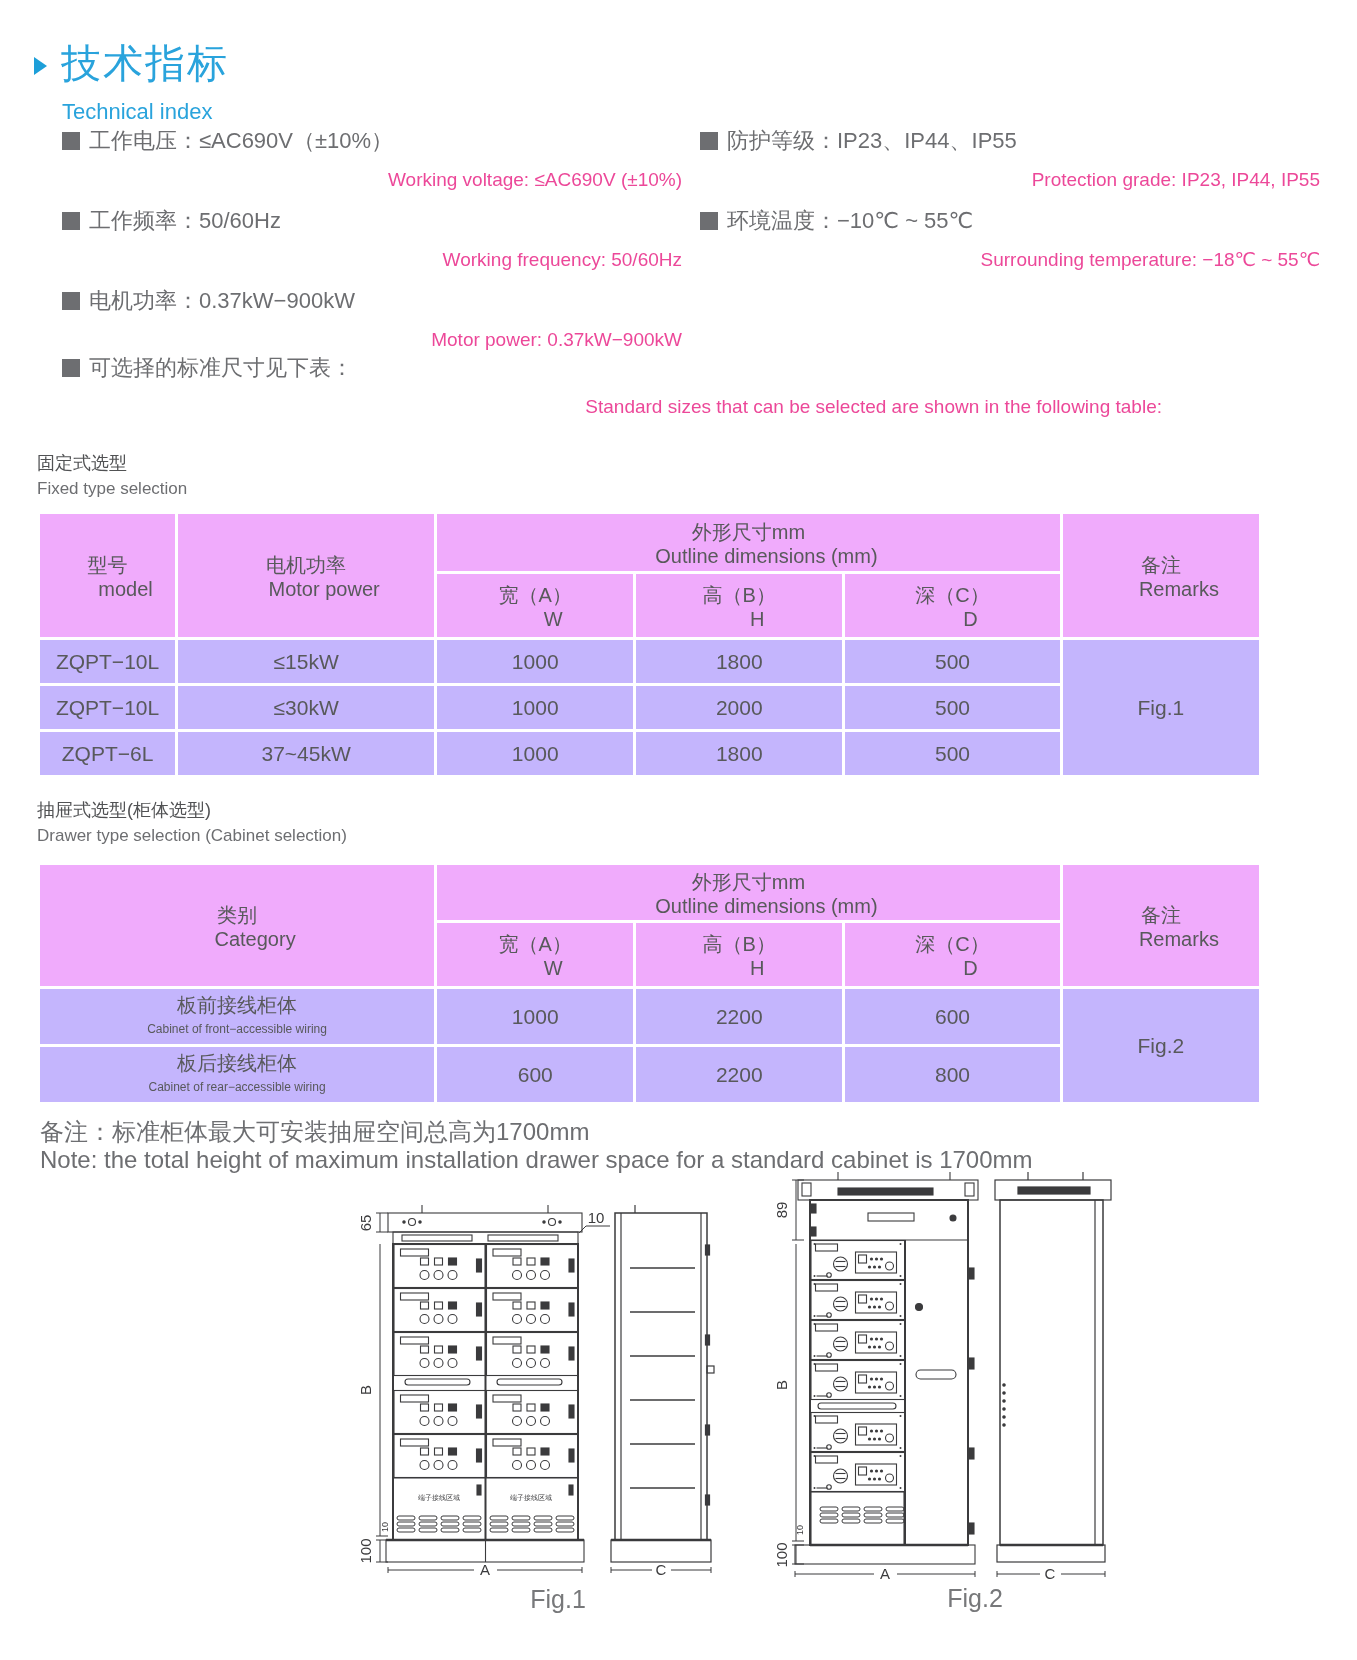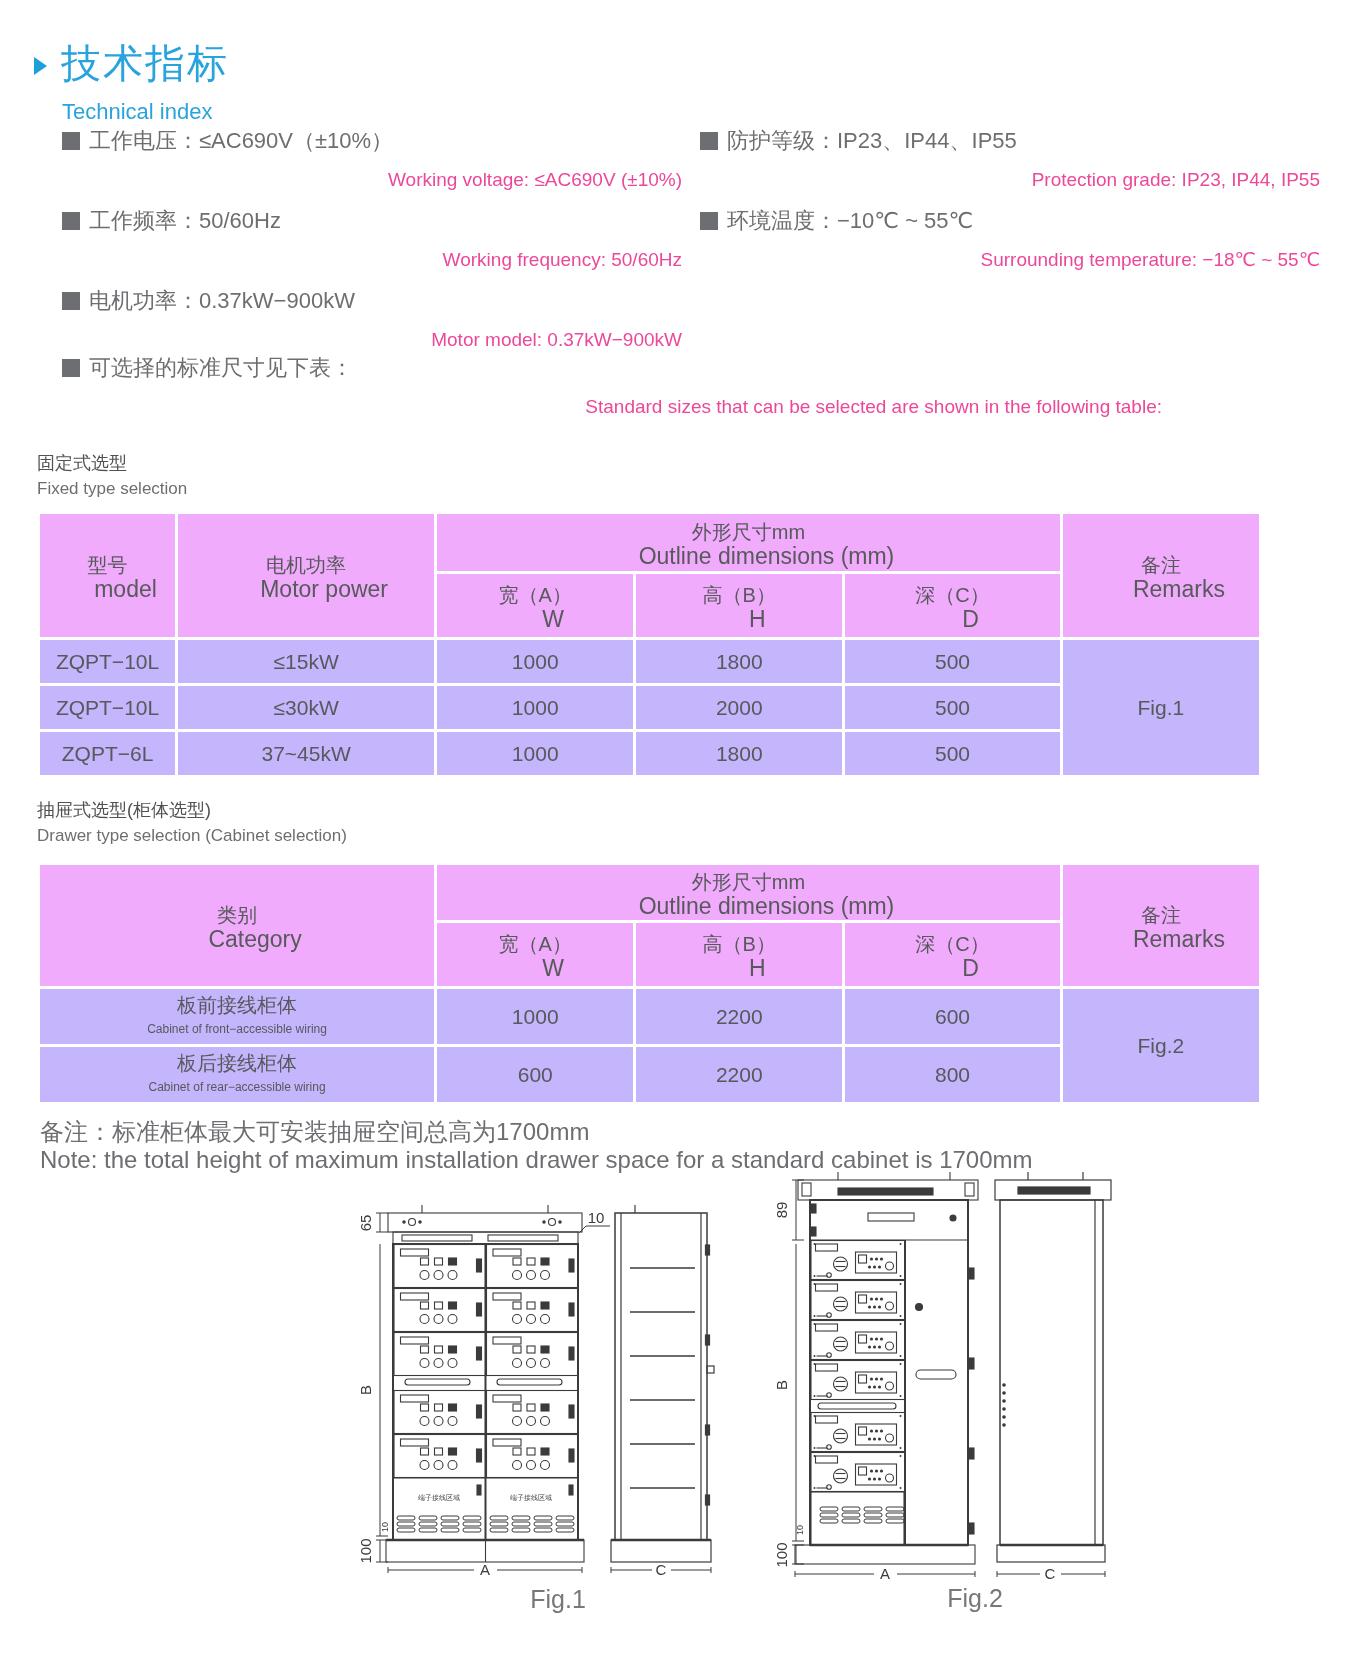--- a/index.html
+++ b/index.html
@@ -28,21 +28,21 @@
   .seclbl .en { font-size:17px; color:#6d6e71; line-height:26px; }
 
   
   .twrap { position:absolute; left:37px; width:1225px; }
   table.t { border-collapse:collapse; table-layout:fixed; width:100%; }
   table.t td { border:3px solid #fff; text-align:center; vertical-align:middle; padding:0; color:#58595b; }
   td.hd { background:#f0abfc; }
   td.bd { background:#c4b5fd; }
   td.gap { border-top-width:7px; }
   .czh { font-size:20px; line-height:26px; }
-  .cen { font-size:23px; line-height:22px;margin-left:36px; }
+  .cen { font-size:20px; line-height:22px;margin-left:36px; }
   .cen2 { font-size:12px; line-height:23px; }
   .num { font-size:21px; }
   tr.h1a td { height:60px; }
   tr.h2a td { height:66px; }
   tr.d1 td { height:46px; }
   tr.h1b td { height:58px; }
   tr.h2b td { height:66px; }
   tr.d2 td { height:58px; }
 
   
@@ -83,21 +83,21 @@
           <span class="bullet"></span>
           <span>工作频率：50/60Hz</span>
         </div>
       <div class="spec-en">Working frequency: 50/60Hz</div>
     </div>
     <div class="spec-item">
       <div class="spec-zh">
           <span class="bullet"></span>
           <span>电机功率：0.37kW−900kW</span>
         </div>
-      <div class="spec-en">Motor model: 0.37kW−900kW</div>
+      <div class="spec-en">Motor power: 0.37kW−900kW</div>
     </div>
   </div>
 
   <div class="specs-right">
     <div class="spec-item">
       <div class="spec-zh">
           <span class="bullet"></span>
           <span>防护等级：IP23、IP44、IP55</span>
         </div>
       <div class="spec-en">Protection grade: IP23, IP44, IP55</div>

